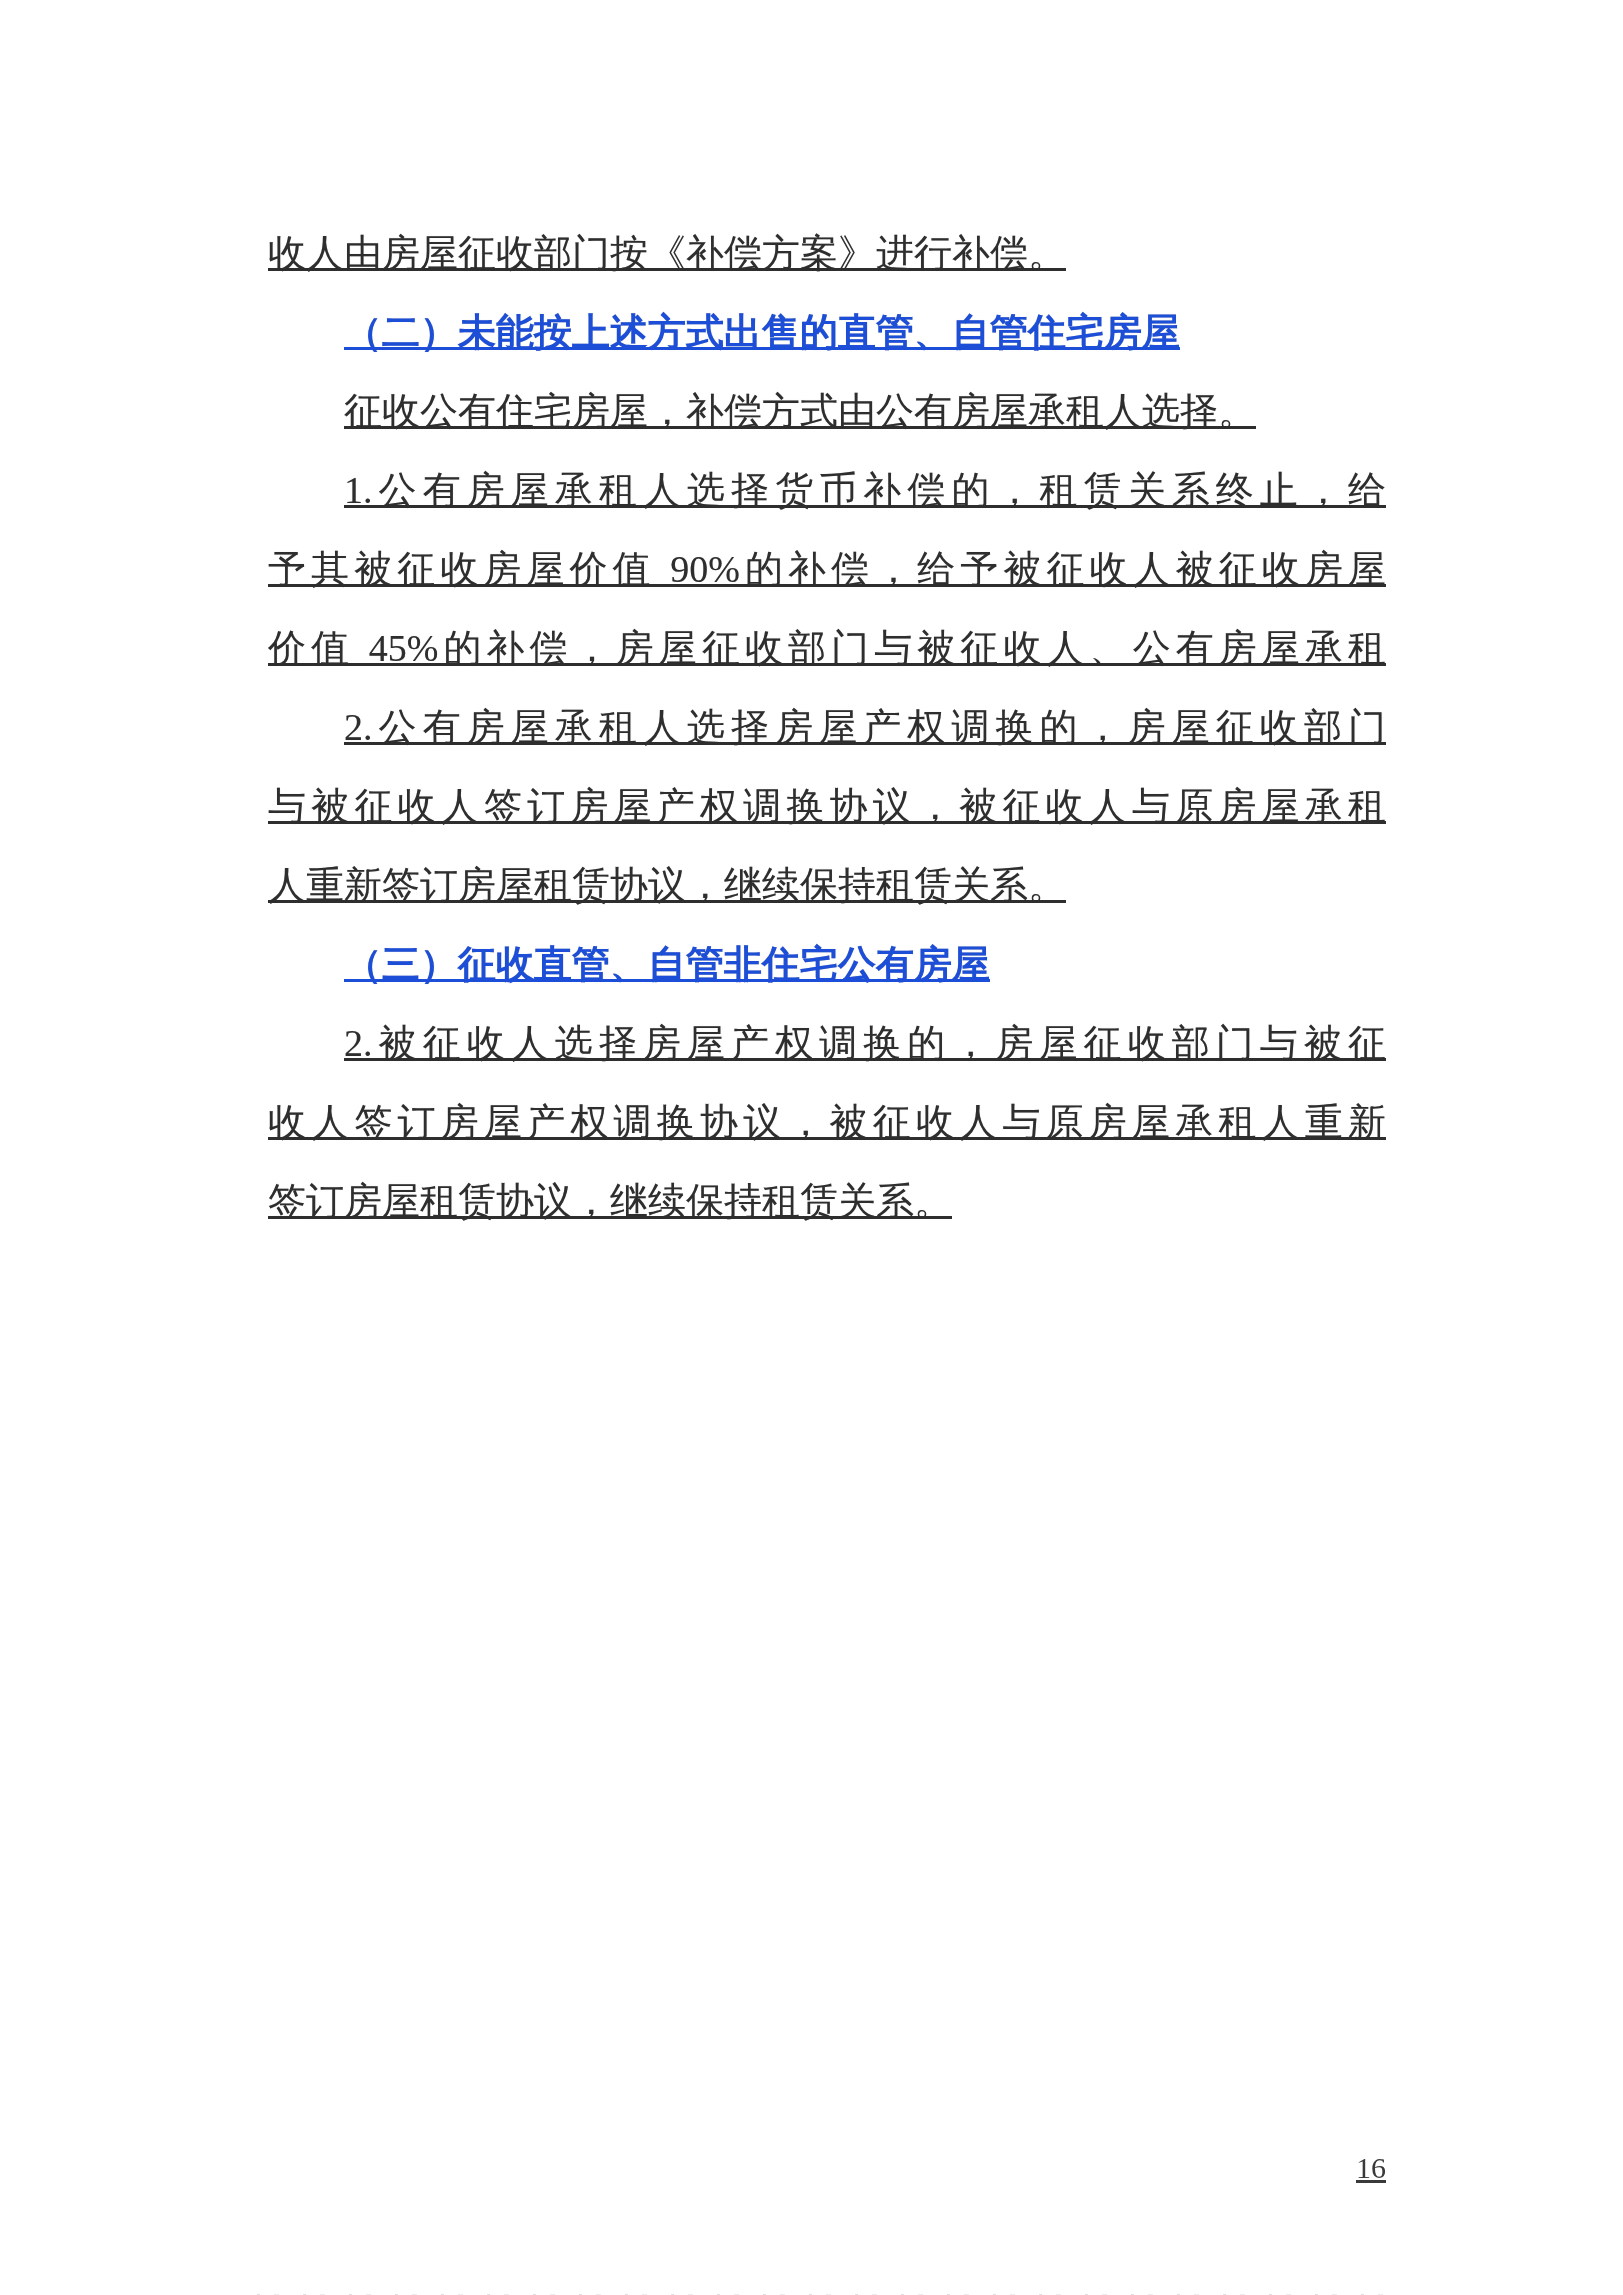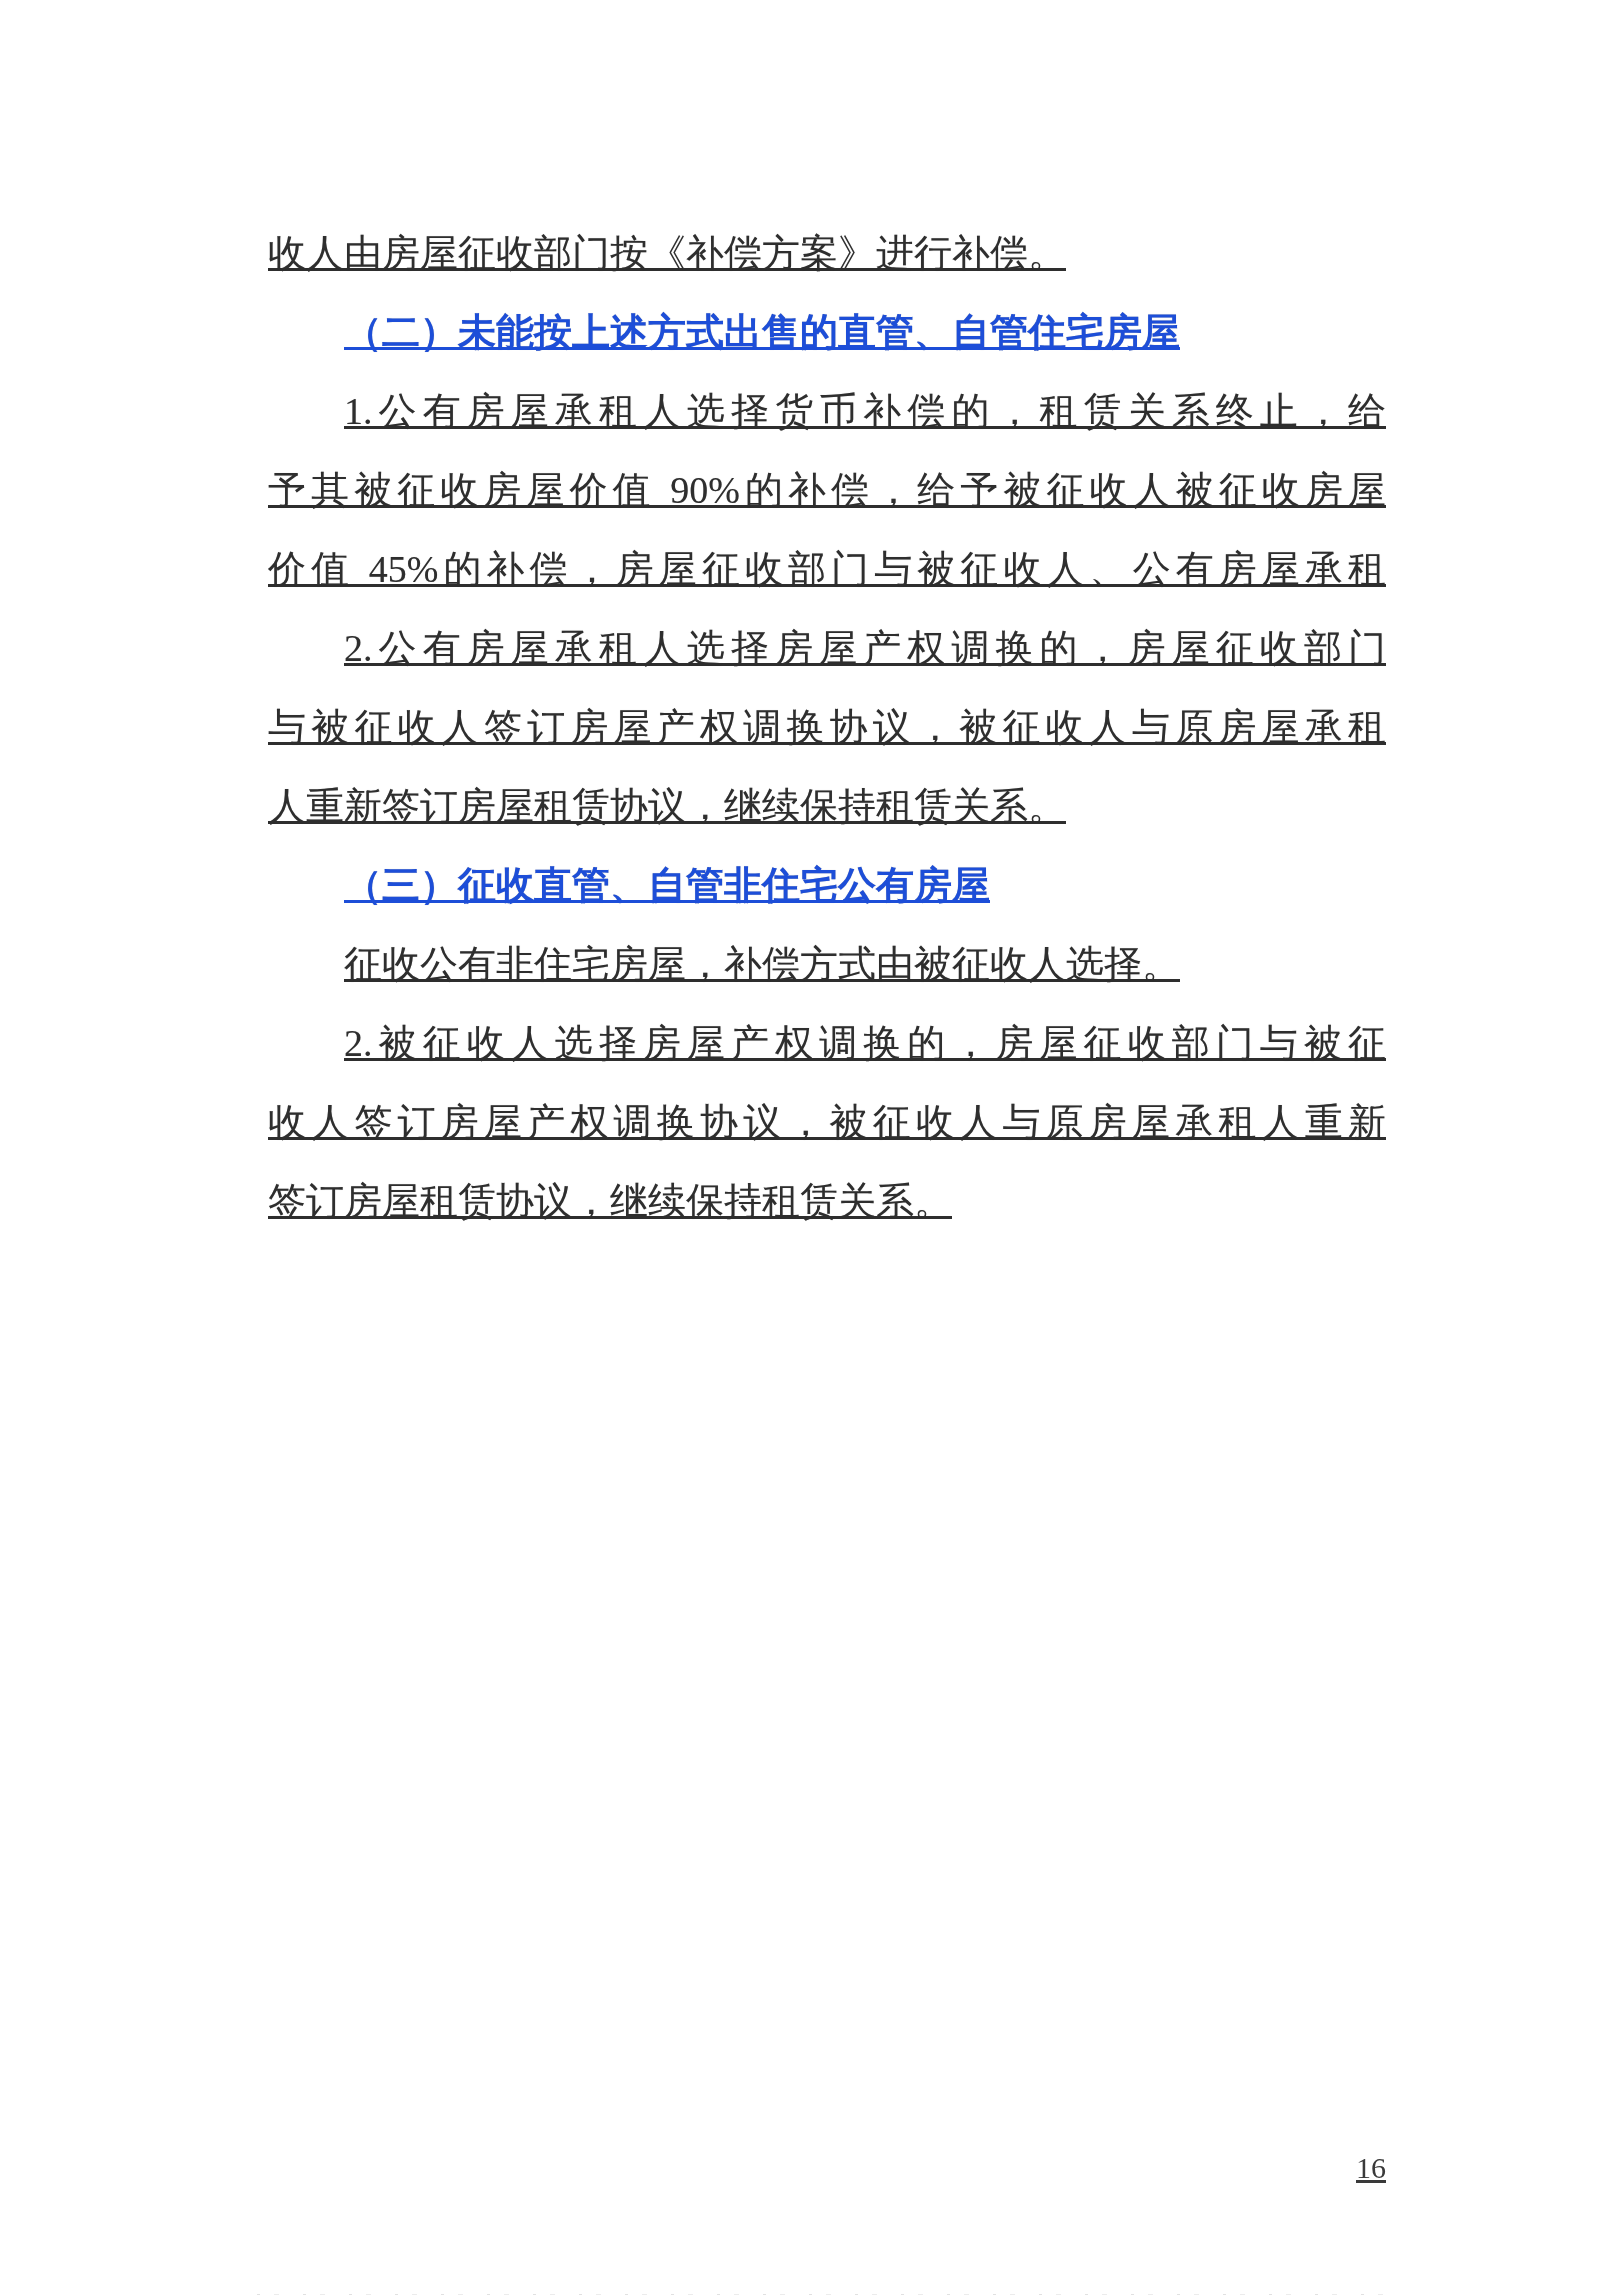--- a/index.html
+++ b/index.html
@@ -84,34 +84,34 @@
 
   <div class="doc-body">
 
   <div class="para body">
         <div class="line end">收人由房屋征收部门按《补偿方案》进行补偿。</div>
       </div>
       <div class="para heading indent">
         <div class="line end">（二）未能按上述方式出售的直管、自管住宅房屋</div>
       </div>
       <div class="para body indent">
+        <div class="line end">征收公有住宅房屋，补偿方式由公有房屋承租人选择。</div>
+      </div>
+      <div class="para body indent">
         <div class="line">1.公有房屋承租人选择货币补偿的，租赁关系终止，给</div>
         <div class="line">予其被征收房屋价值 90%的补偿，给予被征收人被征收房屋</div>
         <div class="line">价值 45%的补偿，房屋征收部门与被征收人、公有房屋承租</div>
       </div>
       <div class="para body indent">
         <div class="line">2.公有房屋承租人选择房屋产权调换的，房屋征收部门</div>
         <div class="line">与被征收人签订房屋产权调换协议，被征收人与原房屋承租</div>
         <div class="line end">人重新签订房屋租赁协议，继续保持租赁关系。</div>
       </div>
       <div class="para heading indent">
         <div class="line end">（三）征收直管、自管非住宅公有房屋</div>
-      </div>
-      <div class="para body indent">
-        <div class="line end">征收公有非住宅房屋，补偿方式由被征收人选择。</div>
       </div>
       <div class="para body indent">
         <div class="line">2.被征收人选择房屋产权调换的，房屋征收部门与被征</div>
         <div class="line">收人签订房屋产权调换协议，被征收人与原房屋承租人重新</div>
         <div class="line end">签订房屋租赁协议，继续保持租赁关系。</div>
       </div>
     </div>
 
   <div class="page-number">16</div>
 

